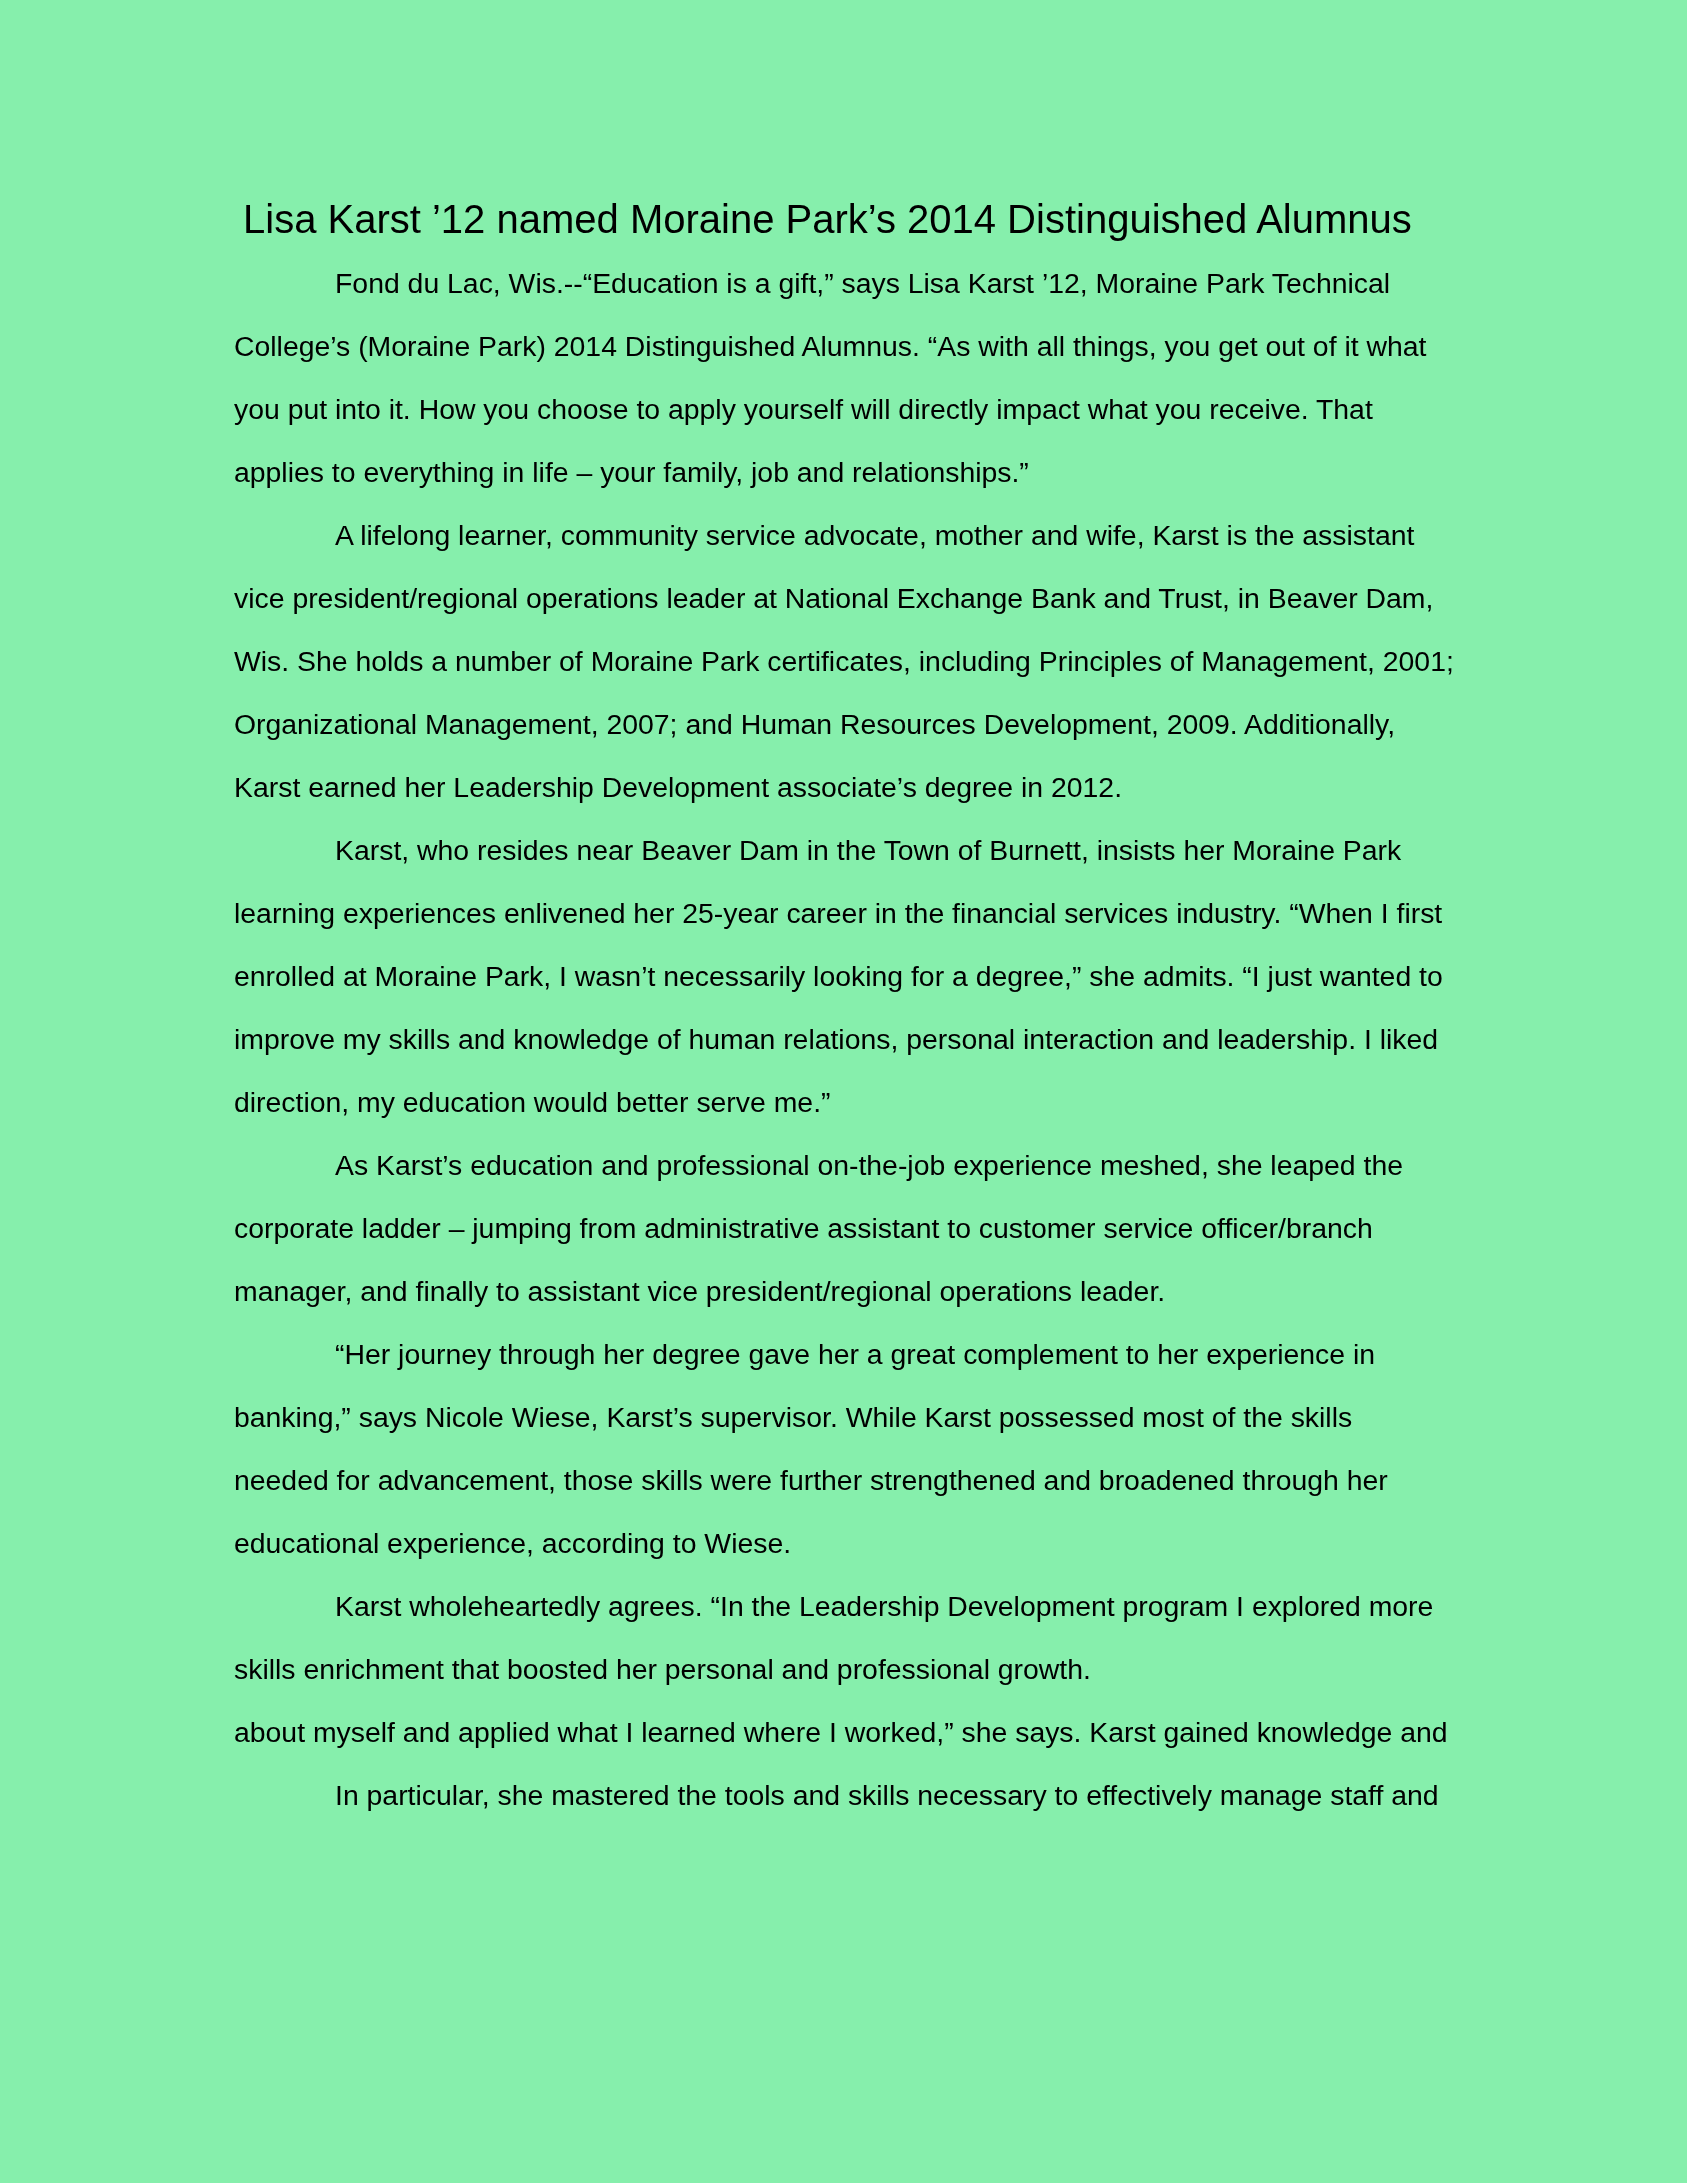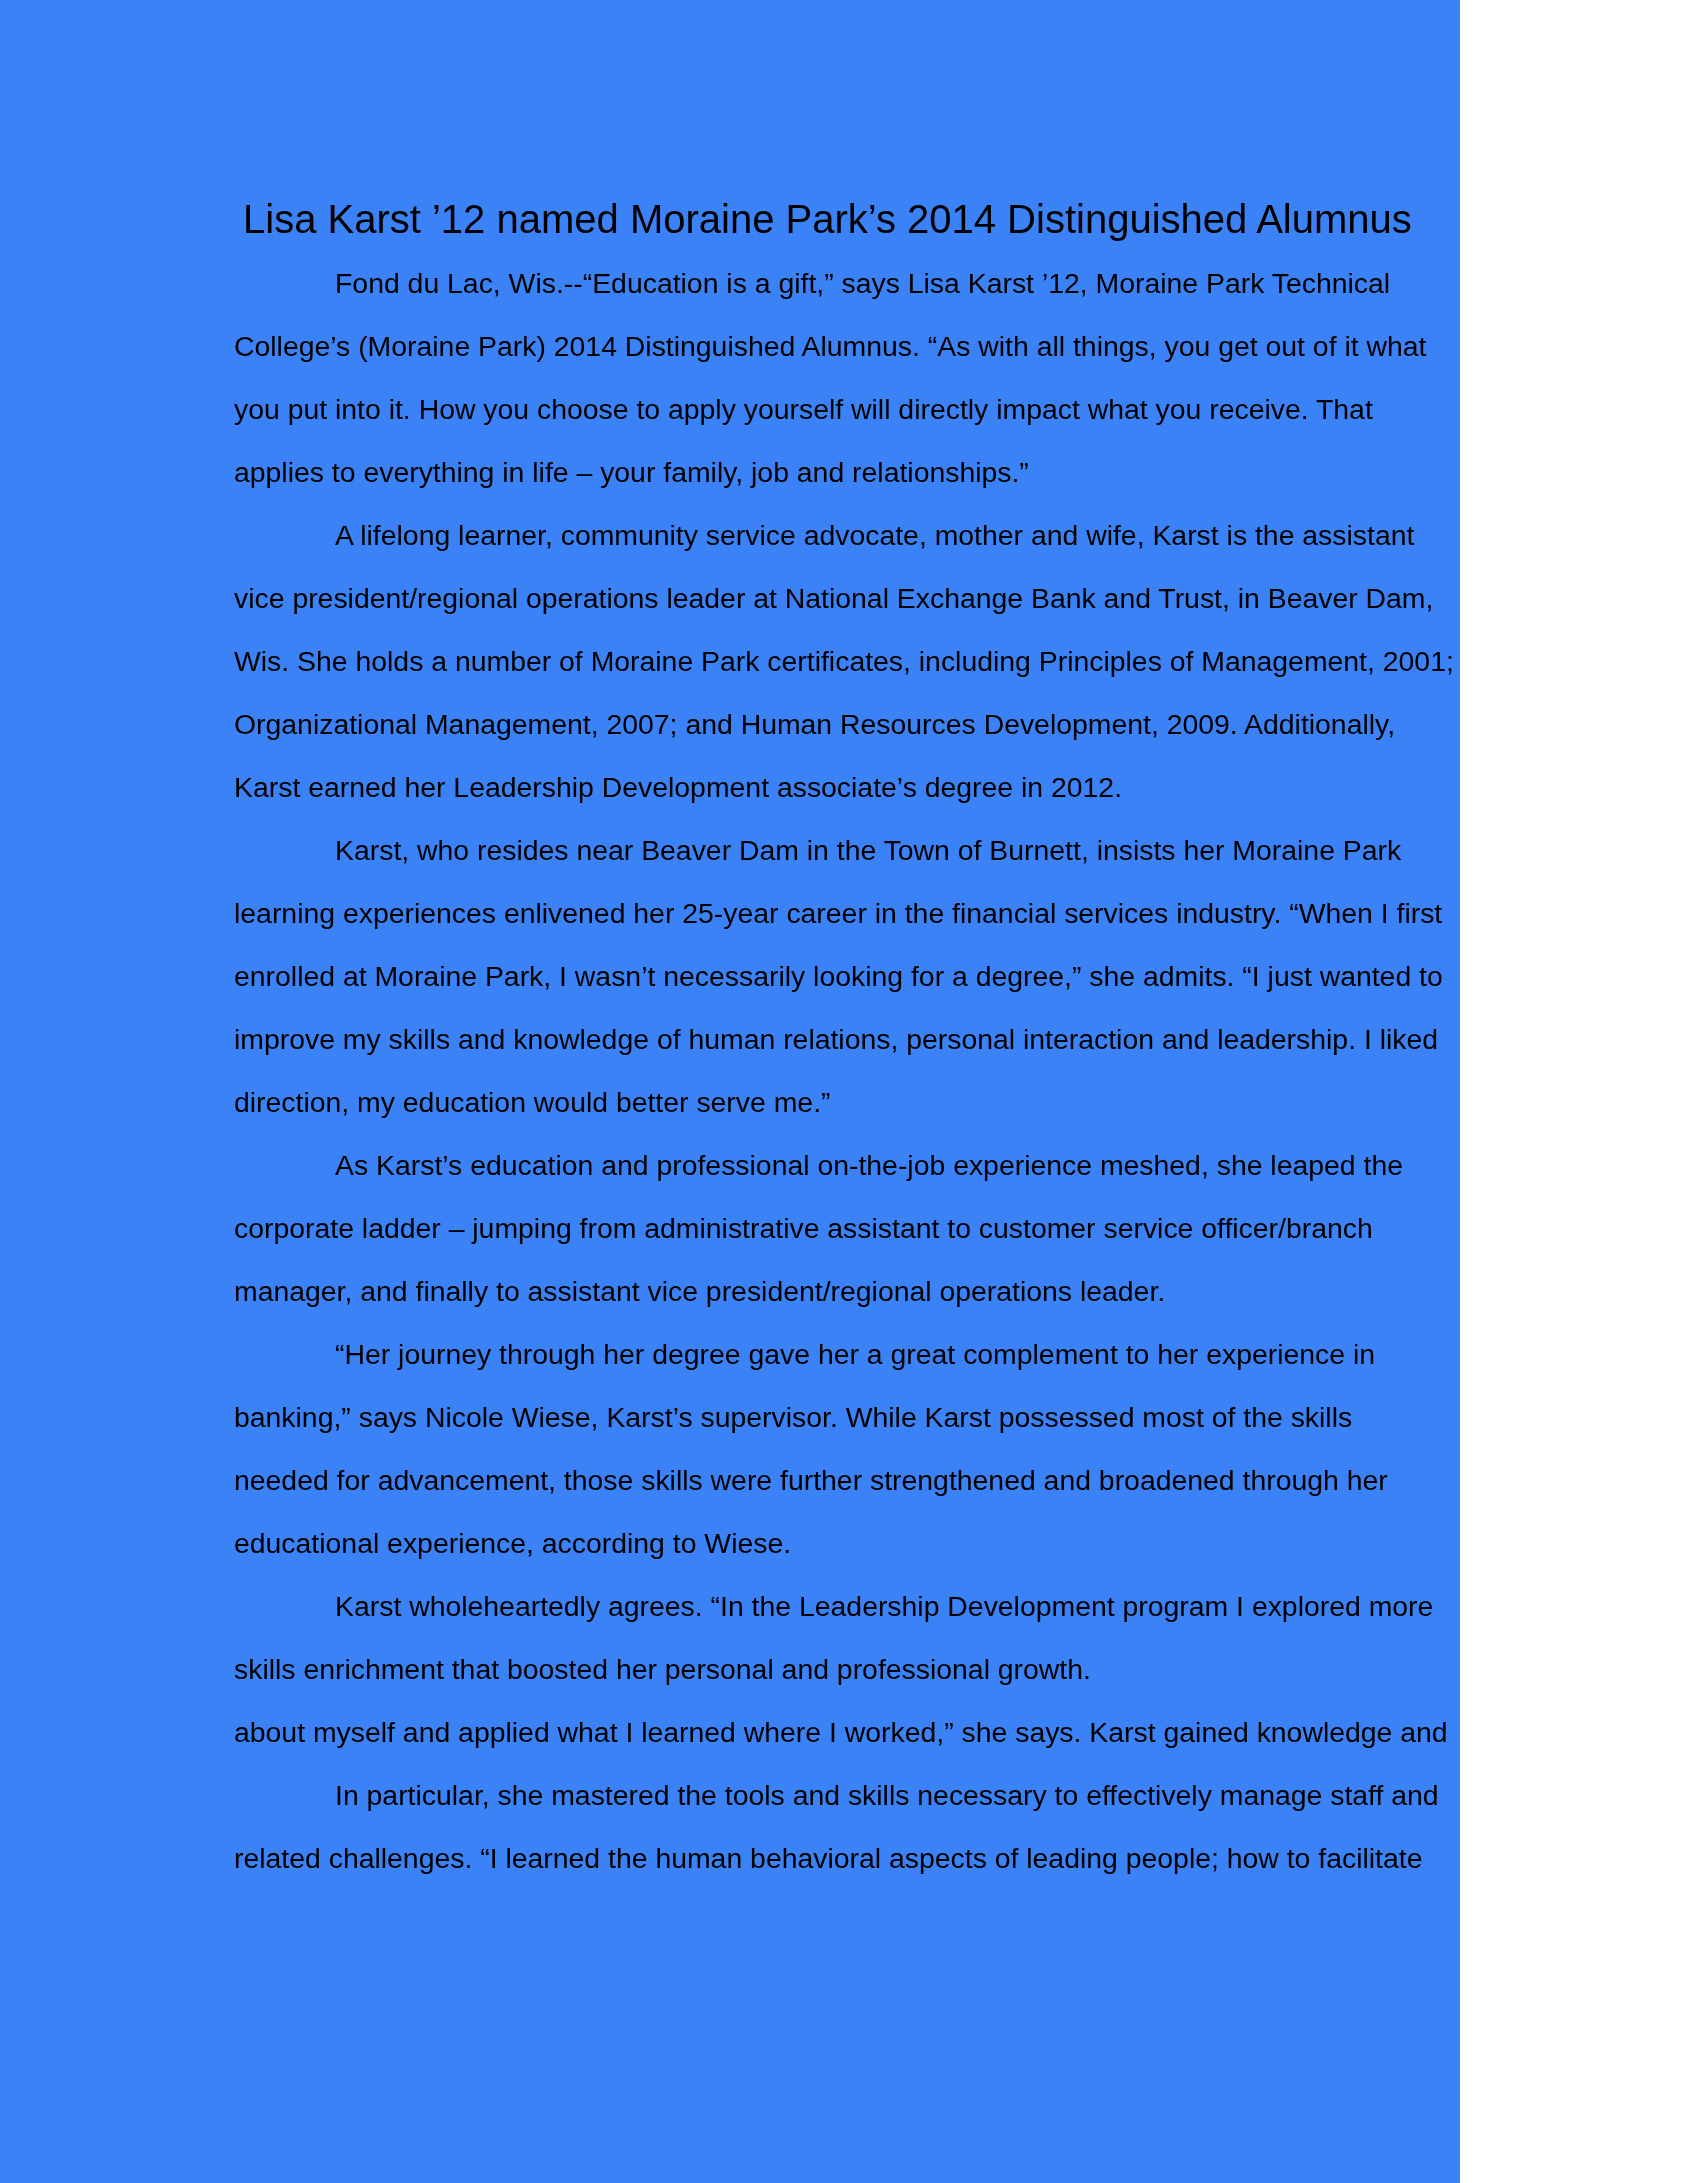--- a/index.html
+++ b/index.html
@@ -12,23 +12,23 @@
       height: 2183px;
       position: relative;
       overflow: hidden;
       font-family: "Liberation Sans", sans-serif;
       color: #000000;
     }
     .page {
       position: absolute;
       left: 0;
       top: 0;
-      width: 1460px;
+      width: 1687px;
       height: 2183px;
-      background: #3b82f6;
+      background: #86efac;
     }
     .title {
       position: absolute;
       left: 243px;
       top: 196px;
       font-size: 40px;
       line-height: 46px;
       white-space: nowrap;
       margin: 0;
       font-weight: normal;
@@ -95,17 +95,16 @@
     </div>
 
     <div>
       <span class="line indent">Karst wholeheartedly agrees. “In the Leadership Development program I explored more</span>
       <span class="line">skills enrichment that boosted her personal and professional growth.</span>
       <span class="line">about myself and applied what I learned where I worked,” she says. Karst gained knowledge and</span>
     </div>
 
     <div>
       <span class="line indent">In particular, she mastered the tools and skills necessary to effectively manage staff and</span>
-      <span class="line">related challenges. “I learned the human behavioral aspects of leading people; how to facilitate</span>
     </div>
   </div>
 </div>
 
 
 </body></html>

